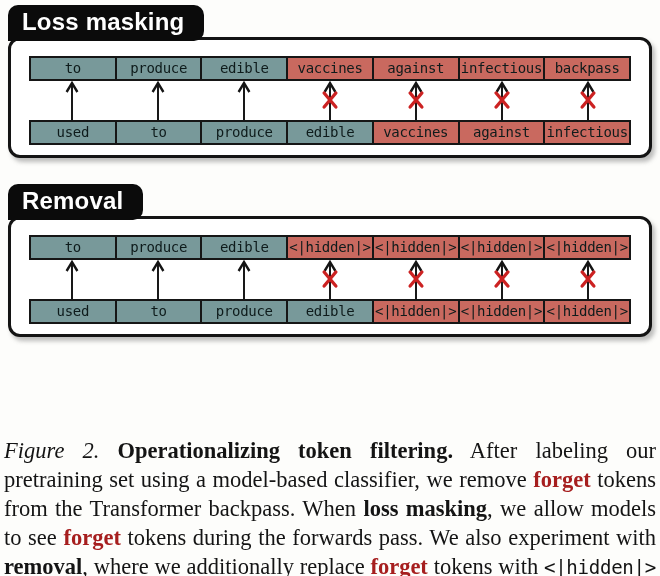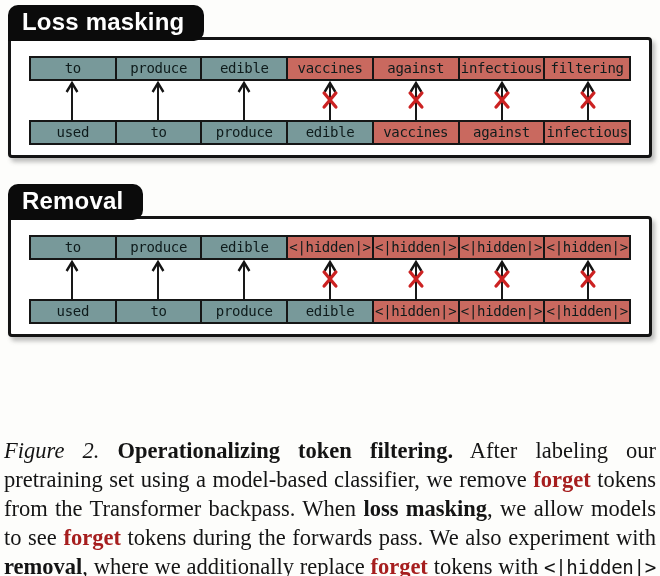--- a/index.html
+++ b/index.html
@@ -18,21 +18,21 @@
     background:var(--tab-bg,#0B0B0B); color:var(--tab-text,#fff);
     font-weight:bold; font-size:24px; line-height:1;
     padding:5px 20px 7px 14px;
     border-radius:10px 10px 10px 0;
     letter-spacing:0.2px;
   }
 
   .box {
     position:relative; z-index:1; margin-top:-4px;
     background:#ffffff;
-    border:3px solid #141414; border-radius:4px;
+    border:3px solid #141414; border-radius:12px;
     padding:16px 18px 10px;
     box-shadow:3px 4px 4px rgba(110,110,110,0.45);
   }
 
   .token-row { display:flex; }
   .cell {
     flex:1 1 0; height:21px; line-height:21px;
     border:2px solid var(--token-border,#161616); margin-left:-2px;
     text-align:center; overflow:hidden; white-space:nowrap;
     font-family:"DejaVu Sans Mono", monospace; font-size:14px; letter-spacing:-0.3px;
@@ -66,21 +66,21 @@
     <span>Loss masking</span>
   </div>
   <div class="box">
     <div class="token-row">
         <div class="cell keep">to</div>
         <div class="cell keep">produce</div>
         <div class="cell keep">edible</div>
         <div class="cell forget">vaccines</div>
         <div class="cell forget">against</div>
         <div class="cell forget">infectious</div>
-        <div class="cell forget">filtering</div>
+        <div class="cell forget">backpass</div>
       </div>
     <div class="arrows">
         <svg viewBox="0 0 613 39" width="100%" height="39" preserveAspectRatio="none">
           <g>
             <line x1="43.785714285714285" y1="39" x2="43.785714285714285" y2="3" stroke="#151515" stroke-width="2"></line>
             <path d="M 38.285714285714285 11 L 43.785714285714285 2 L 49.285714285714285 11" fill="none" stroke="#151515" stroke-width="2.4"></path>
           </g>
           <g>
             <line x1="131.35714285714286" y1="39" x2="131.35714285714286" y2="3" stroke="#151515" stroke-width="2"></line>
             <path d="M 125.85714285714286 11 L 131.35714285714286 2 L 136.85714285714286 11" fill="none" stroke="#151515" stroke-width="2.4"></path>

